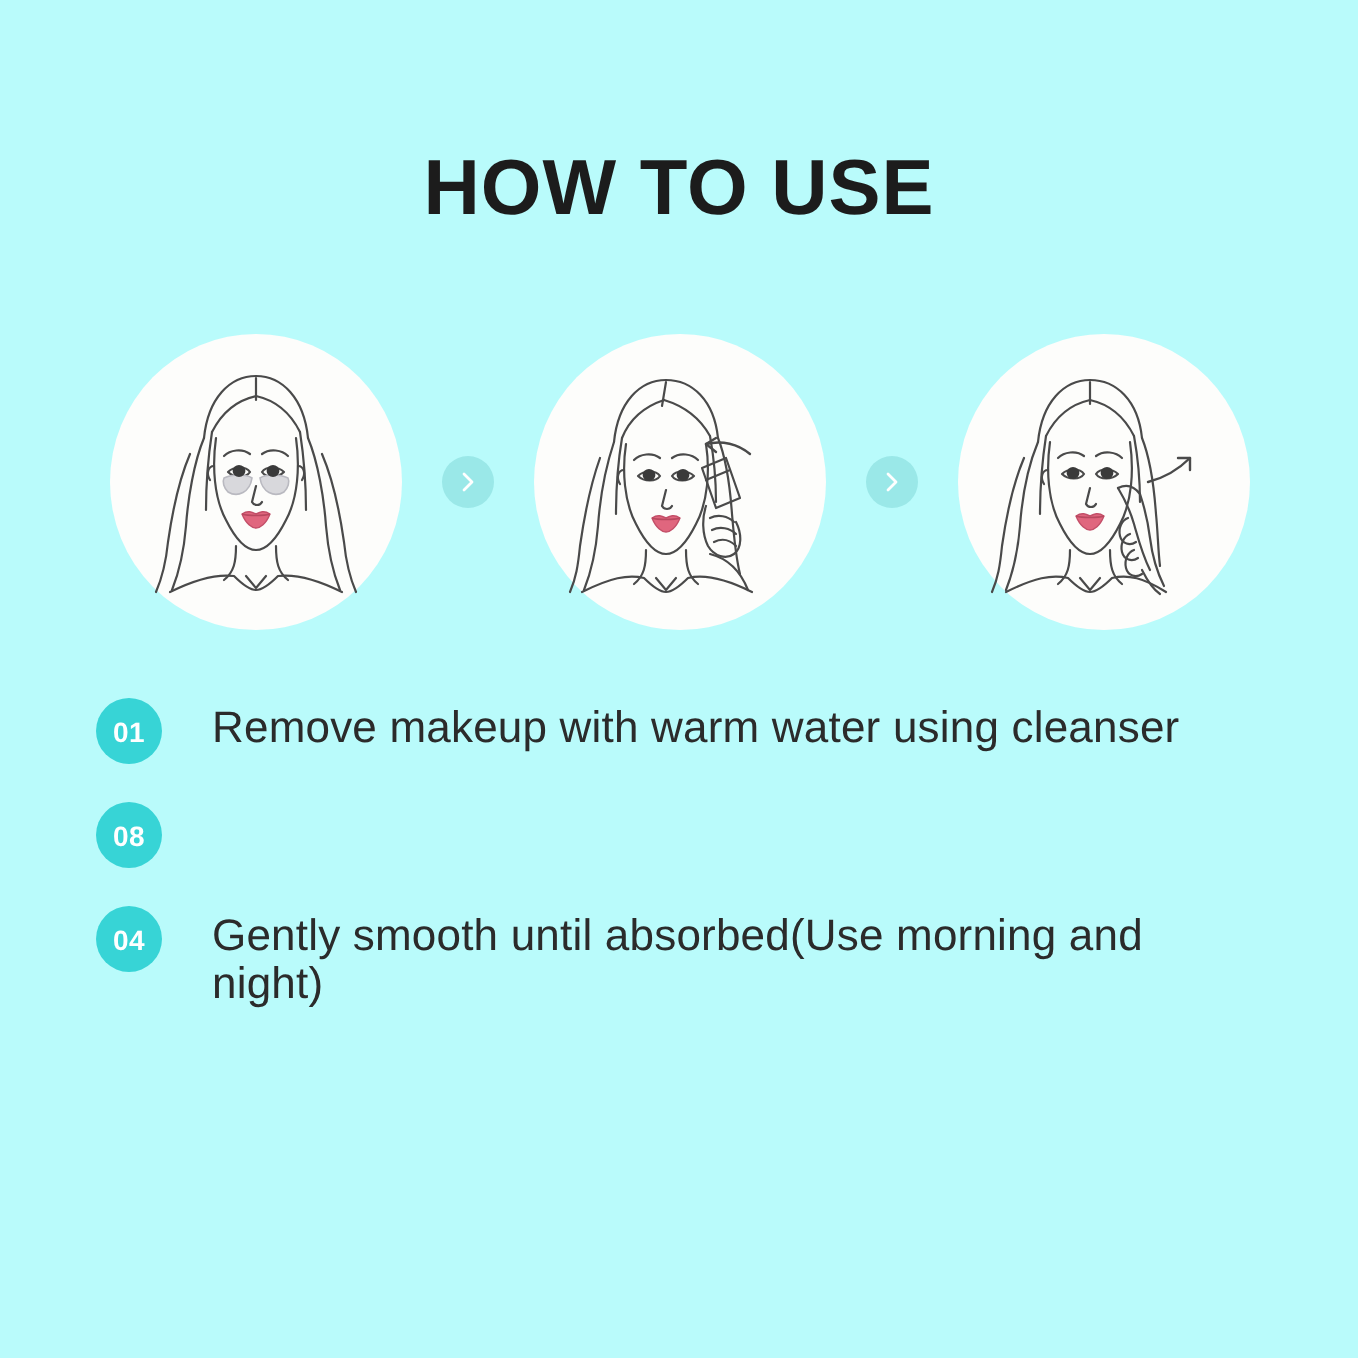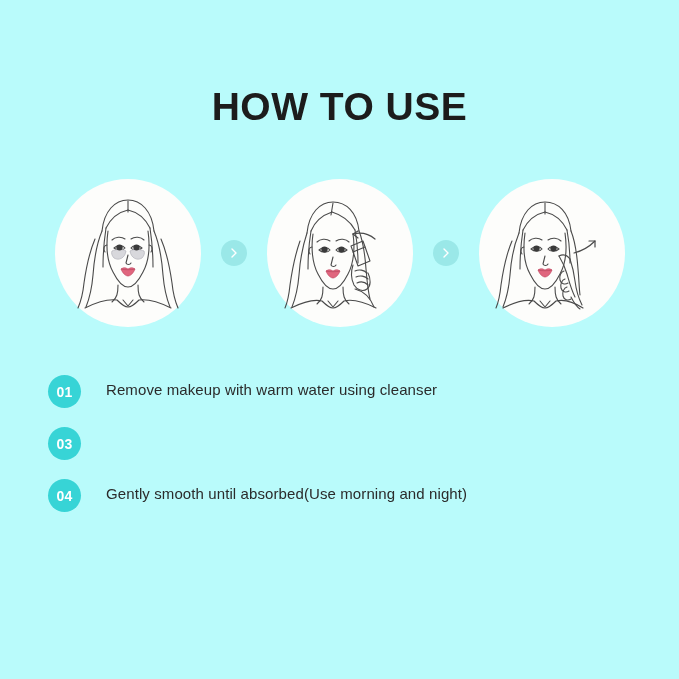--- a/index.html
+++ b/index.html
@@ -13,21 +13,20 @@
     background: #b9fbfb;
     font-family: "Liberation Sans", sans-serif;
     overflow: hidden;
   }
 
   .page {
     position: relative;
     width: 679px;
     height: 636px;
     background: #b9fbfb;
-    margin-top: 12px;
   }
 
   
   .title {
     position: absolute;
     top: 73px;
     left: 0;
     width: 679px;
     text-align: center;
     font-size: 39px;
@@ -72,21 +71,21 @@
     display: flex;
     align-items: center;
     justify-content: center;
   }
 
   .step-arrow svg { display: block; }
 
   
   .steps {
     position: absolute;
-    top: 362px;
+    top: 348px;
     left: 48px;
     width: 600px;
   }
 
   .step-row {
     display: flex;
     align-items: flex-start;
     margin-bottom: 16px;
     min-height: 36px;
   }
@@ -102,21 +101,21 @@
     font-weight: bold;
     display: flex;
     align-items: center;
     justify-content: center;
     letter-spacing: 0.2px;
     margin-top: 1px;
   }
 
   .step-text {
     margin-left: 25px;
-    font-size: 15px;
+    font-size: 22px;
     line-height: 24px;
     color: #2b2b2b;
     font-weight: normal;
     letter-spacing: 0.1px;
     padding-top: 4px;
     max-width: 520px;
     font-family: "Liberation Sans", sans-serif;
   }
 
   .step-row.two-line .step-text { padding-top: 0px; }
@@ -315,21 +314,21 @@
   </div>
 
   <div class="steps">
 
     <div class="step-row">
       <div class="step-badge">01</div>
       <div class="step-text">Remove makeup with warm water using cleanser</div>
     </div>
 
     <div class="step-row">
-      <div class="step-badge">03</div>
+      <div class="step-badge">08</div>
     </div>
 
 
     <div class="step-row">
       <div class="step-badge">04</div>
       <div class="step-text">Gently smooth until absorbed(Use morning and night)</div>
     </div>
 
 
   </div>

